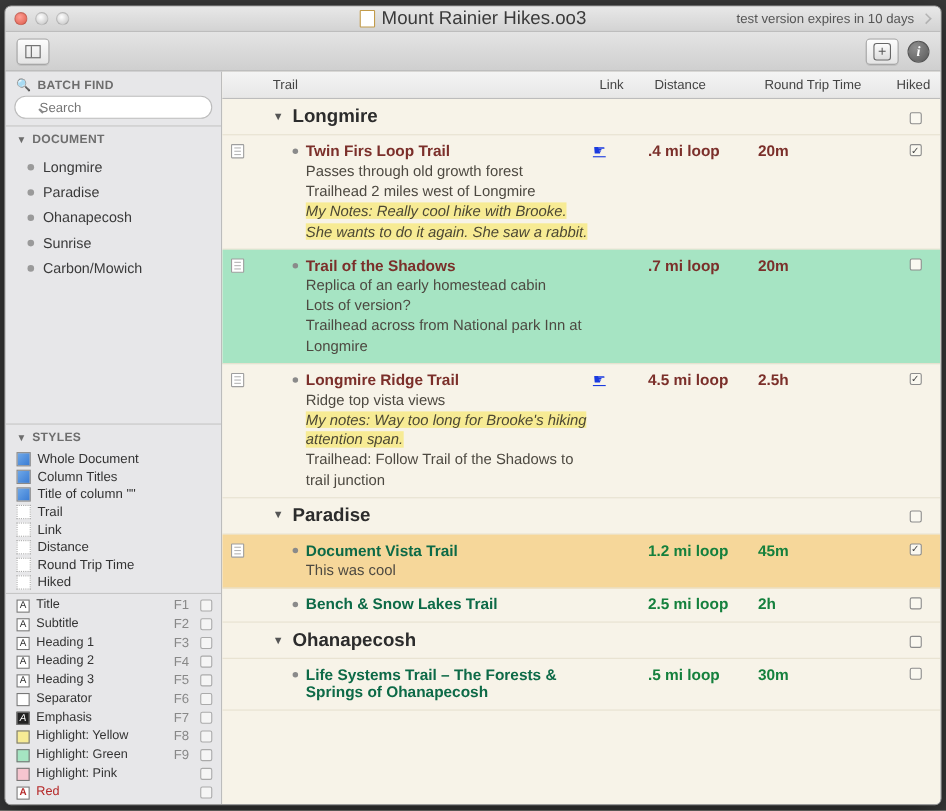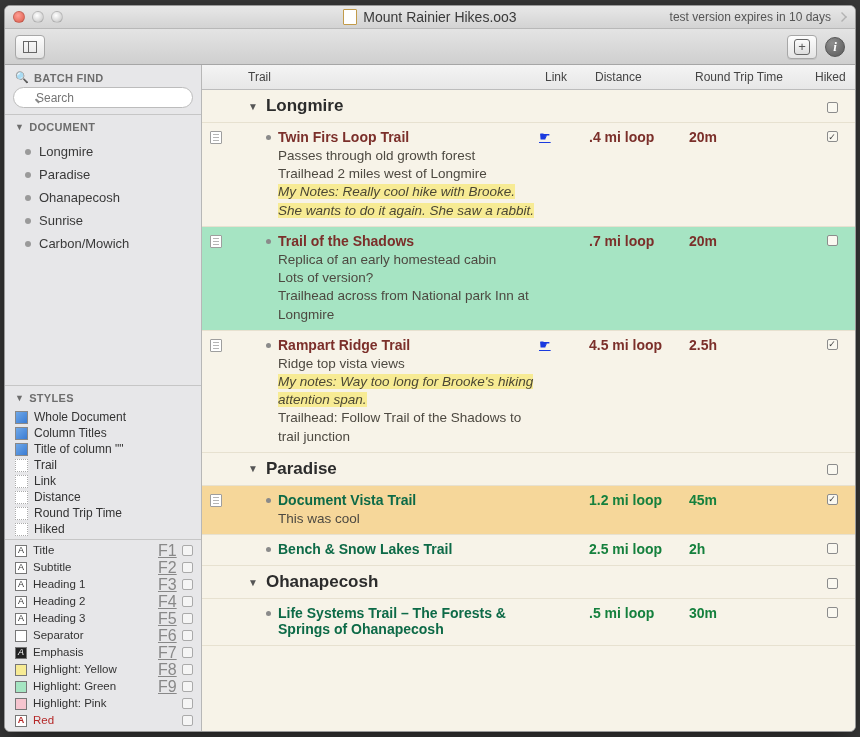--- a/index.html
+++ b/index.html
@@ -35,21 +35,21 @@
   .traffic { display: flex; gap: 7px; }
   .traffic span {
     width: 12px; height: 12px; border-radius: 50%;
     border: 1px solid rgba(0,0,0,0.15);
   }
   .t-close { background: radial-gradient(circle at 40% 35%, #ff9f95, #dd5b4a); }
   .t-min   { background: radial-gradient(circle at 40% 35%, #fff, #bfbfbf); }
   .t-max   { background: radial-gradient(circle at 40% 35%, #fff, #bfbfbf); }
   .title-center {
     position: absolute; left: 0; right: 0; text-align: center;
-    font-size: 14px; color: #3a3a3a;
+    font-size: 17px; color: #3a3a3a;
     display:flex; justify-content:center; align-items:center; gap:6px;
     pointer-events:none;
   }
   .doc-icon {
     width:14px; height:16px; background:#fff; border:1px solid #c29b4a;
     position:relative; border-radius:1px;
   }
   .title-right {
     margin-left:auto; color:#555; font-size:12px;
     display:flex; align-items:center; gap:6px;
@@ -117,21 +117,21 @@
   .fkey-item{
     display:flex;align-items:center;gap:6px;
     padding:0px 8px 0px 10px; font-size:11.5px; color:#333; line-height:17px;
   }
   .fk-swatch{width:12px;height:12px;border:1px solid #777;background:#fff;display:flex;align-items:center;justify-content:center;font-size:9px;color:#333;flex-shrink:0;}
   .fk-swatch.black{background:#222;color:#fff;}
   .fk-swatch.yellow{background:#f7eb94;}
   .fk-swatch.green{background:#a5e5c2;}
   .fk-swatch.pink{background:#f6c5cf;}
   .fk-label{flex:1;}
-  .fk-key{color:#888;font-size:16px;width:18px;text-decoration:underline;}
+  .fk-key{color:#888;font-size:12px;width:18px;}
   .fk-check{width:11px;height:11px;border:1px solid #aaa;border-radius:2px;background:#f5f5f5;}
   .sb-flex{flex:1;}
   
   .main{ flex:1; display:flex;flex-direction:column; background:#f7f3e8; overflow:hidden;}
   .col-hdr{
     height:25px; background:linear-gradient(#f4f4f4,#e7e7e7);
     border-bottom:1px solid #bcbcbc;
     display:flex;align-items:center; font-size:12px;color:#444;font-weight:500;
   }
   .col-hdr > div{padding:0 6px;}
@@ -435,21 +435,21 @@
             <div class="c-hiked">
               <span class="chk"></span>
             </div>
           </div>
           <div class="row">
             <div class="c-handle">
               <span class="note-ic"></span>
             </div>
             <div class="c-trail indent2">
               <span class="row-bullet"></span>
-              <div class="trail-title ">Rampart Ridge Trail</div>
+              <div class="trail-title ">Longmire Ridge Trail</div>
               <div class="trail-desc">Ridge top vista views</div>
               <div class="trail-desc"><span class="notes-hl">My notes: Way too long for Brooke's hiking attention span.</span></div>
               <div class="trail-desc">Trailhead: Follow Trail of the Shadows to trail junction</div>
             </div>
             <div class="c-link"><span class="link-ic">☛</span></div>
             <div class="c-dist ">4.5 mi loop</div>
             <div class="c-rt ">2.5h</div>
             <div class="c-hiked">
               <span class="chk">✓</span>
             </div>

